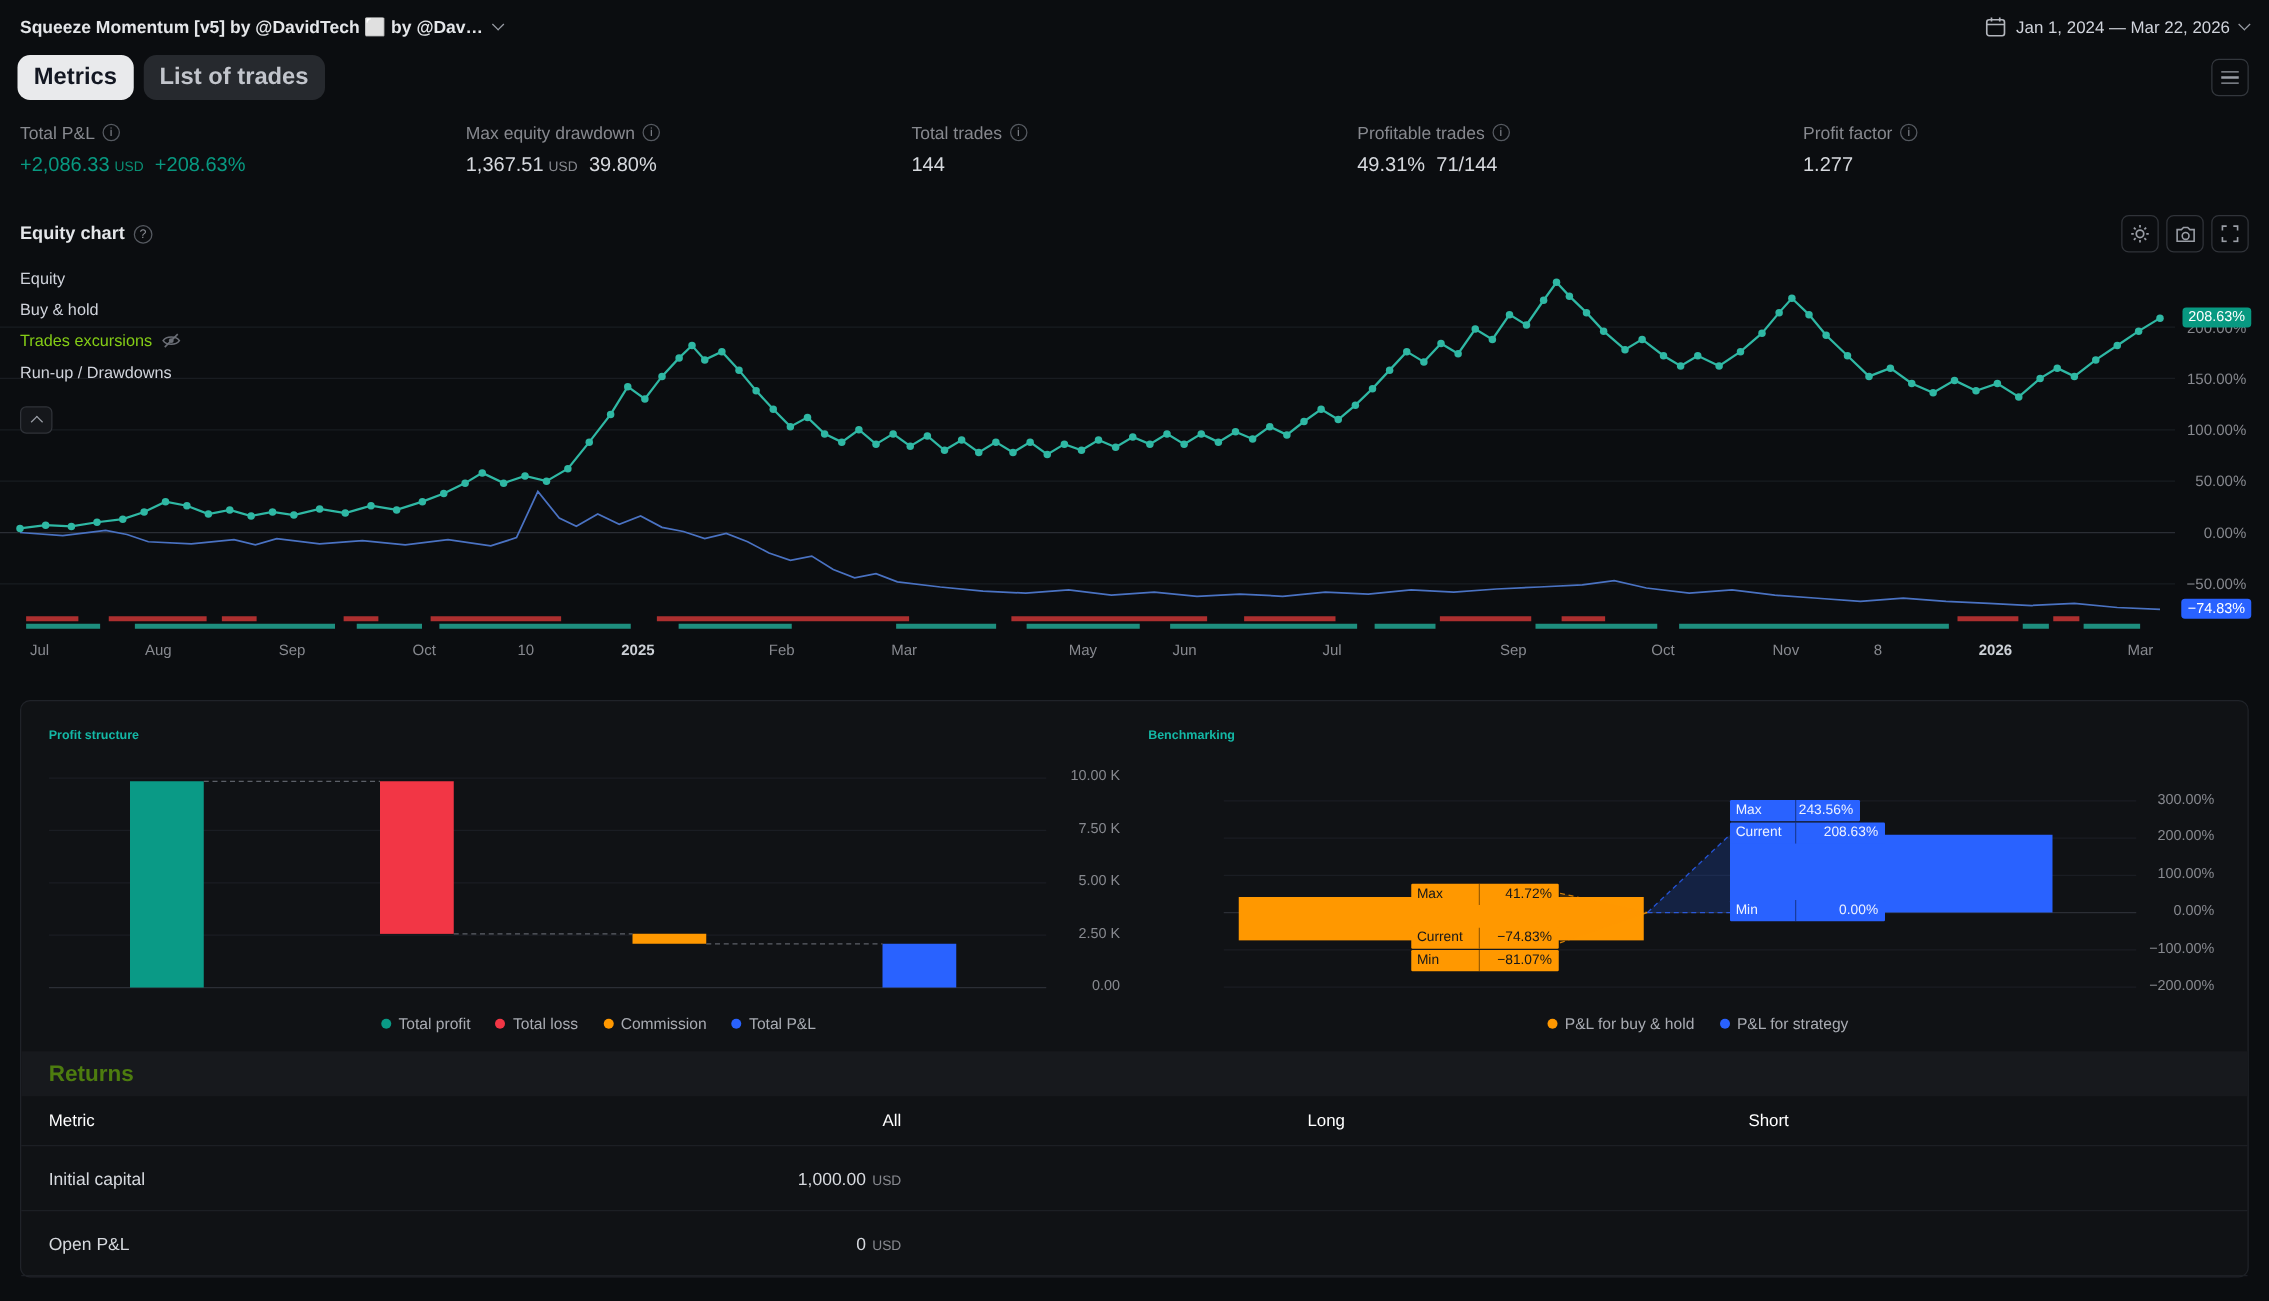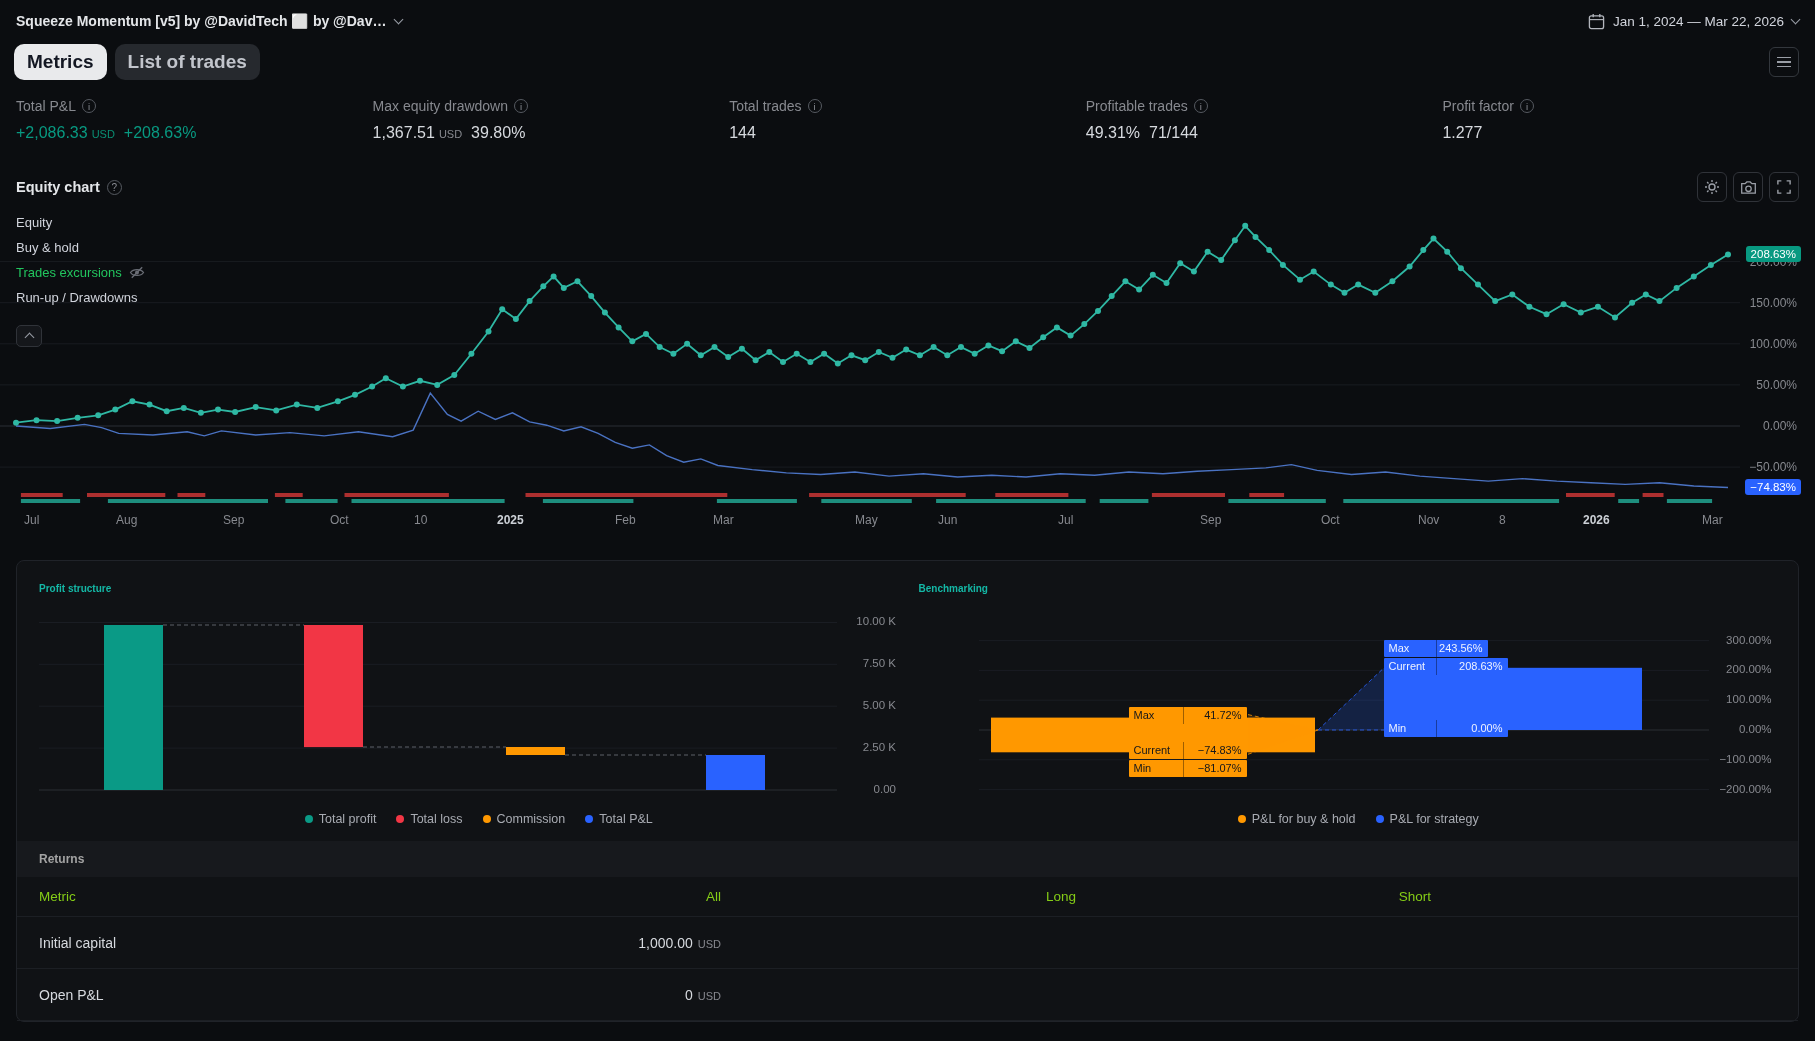--- a/index.html
+++ b/index.html
@@ -32,21 +32,21 @@
   .eq-header{height:30px;margin-top:12px;padding:0 16px;display:flex;align-items:center;gap:7px}
   .eq-title{font-size:14.5px;font-weight:700;color:#e4e6e9}
   .help-i{width:15px;height:15px;border-radius:50%;border:1px solid #565a61;color:#8b8e95;font-size:10px;display:flex;align-items:center;justify-content:center;cursor:pointer}
   .eq-actions{margin-left:auto;display:flex;gap:6px}
   .icon-btn{width:30px;height:30px;border:1px solid #303339;border-radius:6px;background:transparent;color:#9a9ea6;display:flex;align-items:center;justify-content:center;cursor:pointer}
   
   .equity-wrap{position:relative;height:335px;cursor:crosshair}
   #equity-svg{position:absolute;left:0;top:0}
   .eq-legend{position:absolute;left:16px;top:14px;z-index:5;display:flex;flex-direction:column;gap:12px;font-size:13px;color:#d1d4dc}
   .legend-item{display:flex;align-items:center;gap:7px;cursor:pointer;height:13px}
-  .legend-item.disabled{color:#22c55e}
+  .legend-item.disabled{color:#84cc16}
   .collapse-btn{margin-top:9px;width:26px;height:22px;border:1px solid #303339;border-radius:5px;background:#15171b;display:flex;align-items:center;justify-content:center;cursor:pointer}
   #equity-ylabels{position:absolute;inset:0;pointer-events:none}
   .eq-ytick{position:absolute;right:18px;font-size:12px;color:#87898f}
   .eq-badge{position:absolute;right:14px;font-size:11.5px;color:#fff;padding:2px 5px;border-radius:3px;z-index:3}
   #equity-xlabels{position:absolute;left:0;top:305px;width:100%;height:26px;font-size:12px;color:#87898f}
   .eq-xtick{position:absolute;top:6px}
   .eq-xtick.bold{color:#ccd0d6;font-weight:700}
   
   .perf-card{margin:23px 16px 0;border:1px solid #202329;border-radius:8px;background:#101215}
   .perf-header{display:flex;align-items:center;gap:12px;padding:18px 0 0 22px;font-size:16px;font-weight:700;color:#e6e8eb;cursor:pointer}
@@ -58,23 +58,23 @@
   .axlbl{position:absolute;font-size:11.5px;color:#87898f;width:75px;text-align:right}
   .legend-row{margin-top:6px;display:flex;justify-content:center;gap:20px;font-size:12.5px;color:#a8abb2;height:16px}
   .legend-row .li{display:flex;align-items:center;gap:6px;cursor:pointer}
   .legend-dot{width:8px;height:8px;border-radius:50%}
   .bm-row{position:absolute;display:flex;height:17px;line-height:17px;font-size:11px;border-radius:1px;overflow:hidden}
   .bm-row .bm-k{padding-left:5px}
   .bm-row .bm-v{text-align:right;padding-right:5px;border-left:1px solid rgba(0,0,0,.38)}
   .bm-row.dark{color:#15171a}
   .bm-row.light{color:#eef2ff}
   
-  .returns-band{margin-top:14px;height:36px;line-height:36px;background:#17191d;padding-left:22px;font-size:12px;font-weight:700;color:#a3a3a3}
+  .returns-band{margin-top:14px;height:36px;line-height:36px;background:#17191d;padding-left:22px;font-size:18px;font-weight:700;color:#4d7c0f}
   .trow{display:grid;grid-template-columns:420px 262px 355px 355px 1fr;align-items:center;padding-left:22px;border-bottom:1px solid #1c1f24}
-  .trow.thead{height:40px;font-size:13.5px;color:#84cc16}
+  .trow.thead{height:40px;font-size:13.5px;color:#ffffff}
   .trow.tdata{height:52px;font-size:14px;color:#d6d9de}
   .trow .r{text-align:right}
   .trow .unit{font-size:11px;color:#87898f;margin-left:5px}
 </style>
 </head>
 <body>
 
 <div class="topbar">
   <div class="title-wrap">
     <span class="strat-title">Squeeze Momentum [v5] by @DavidTech ⬜ by @Dav…</span>

